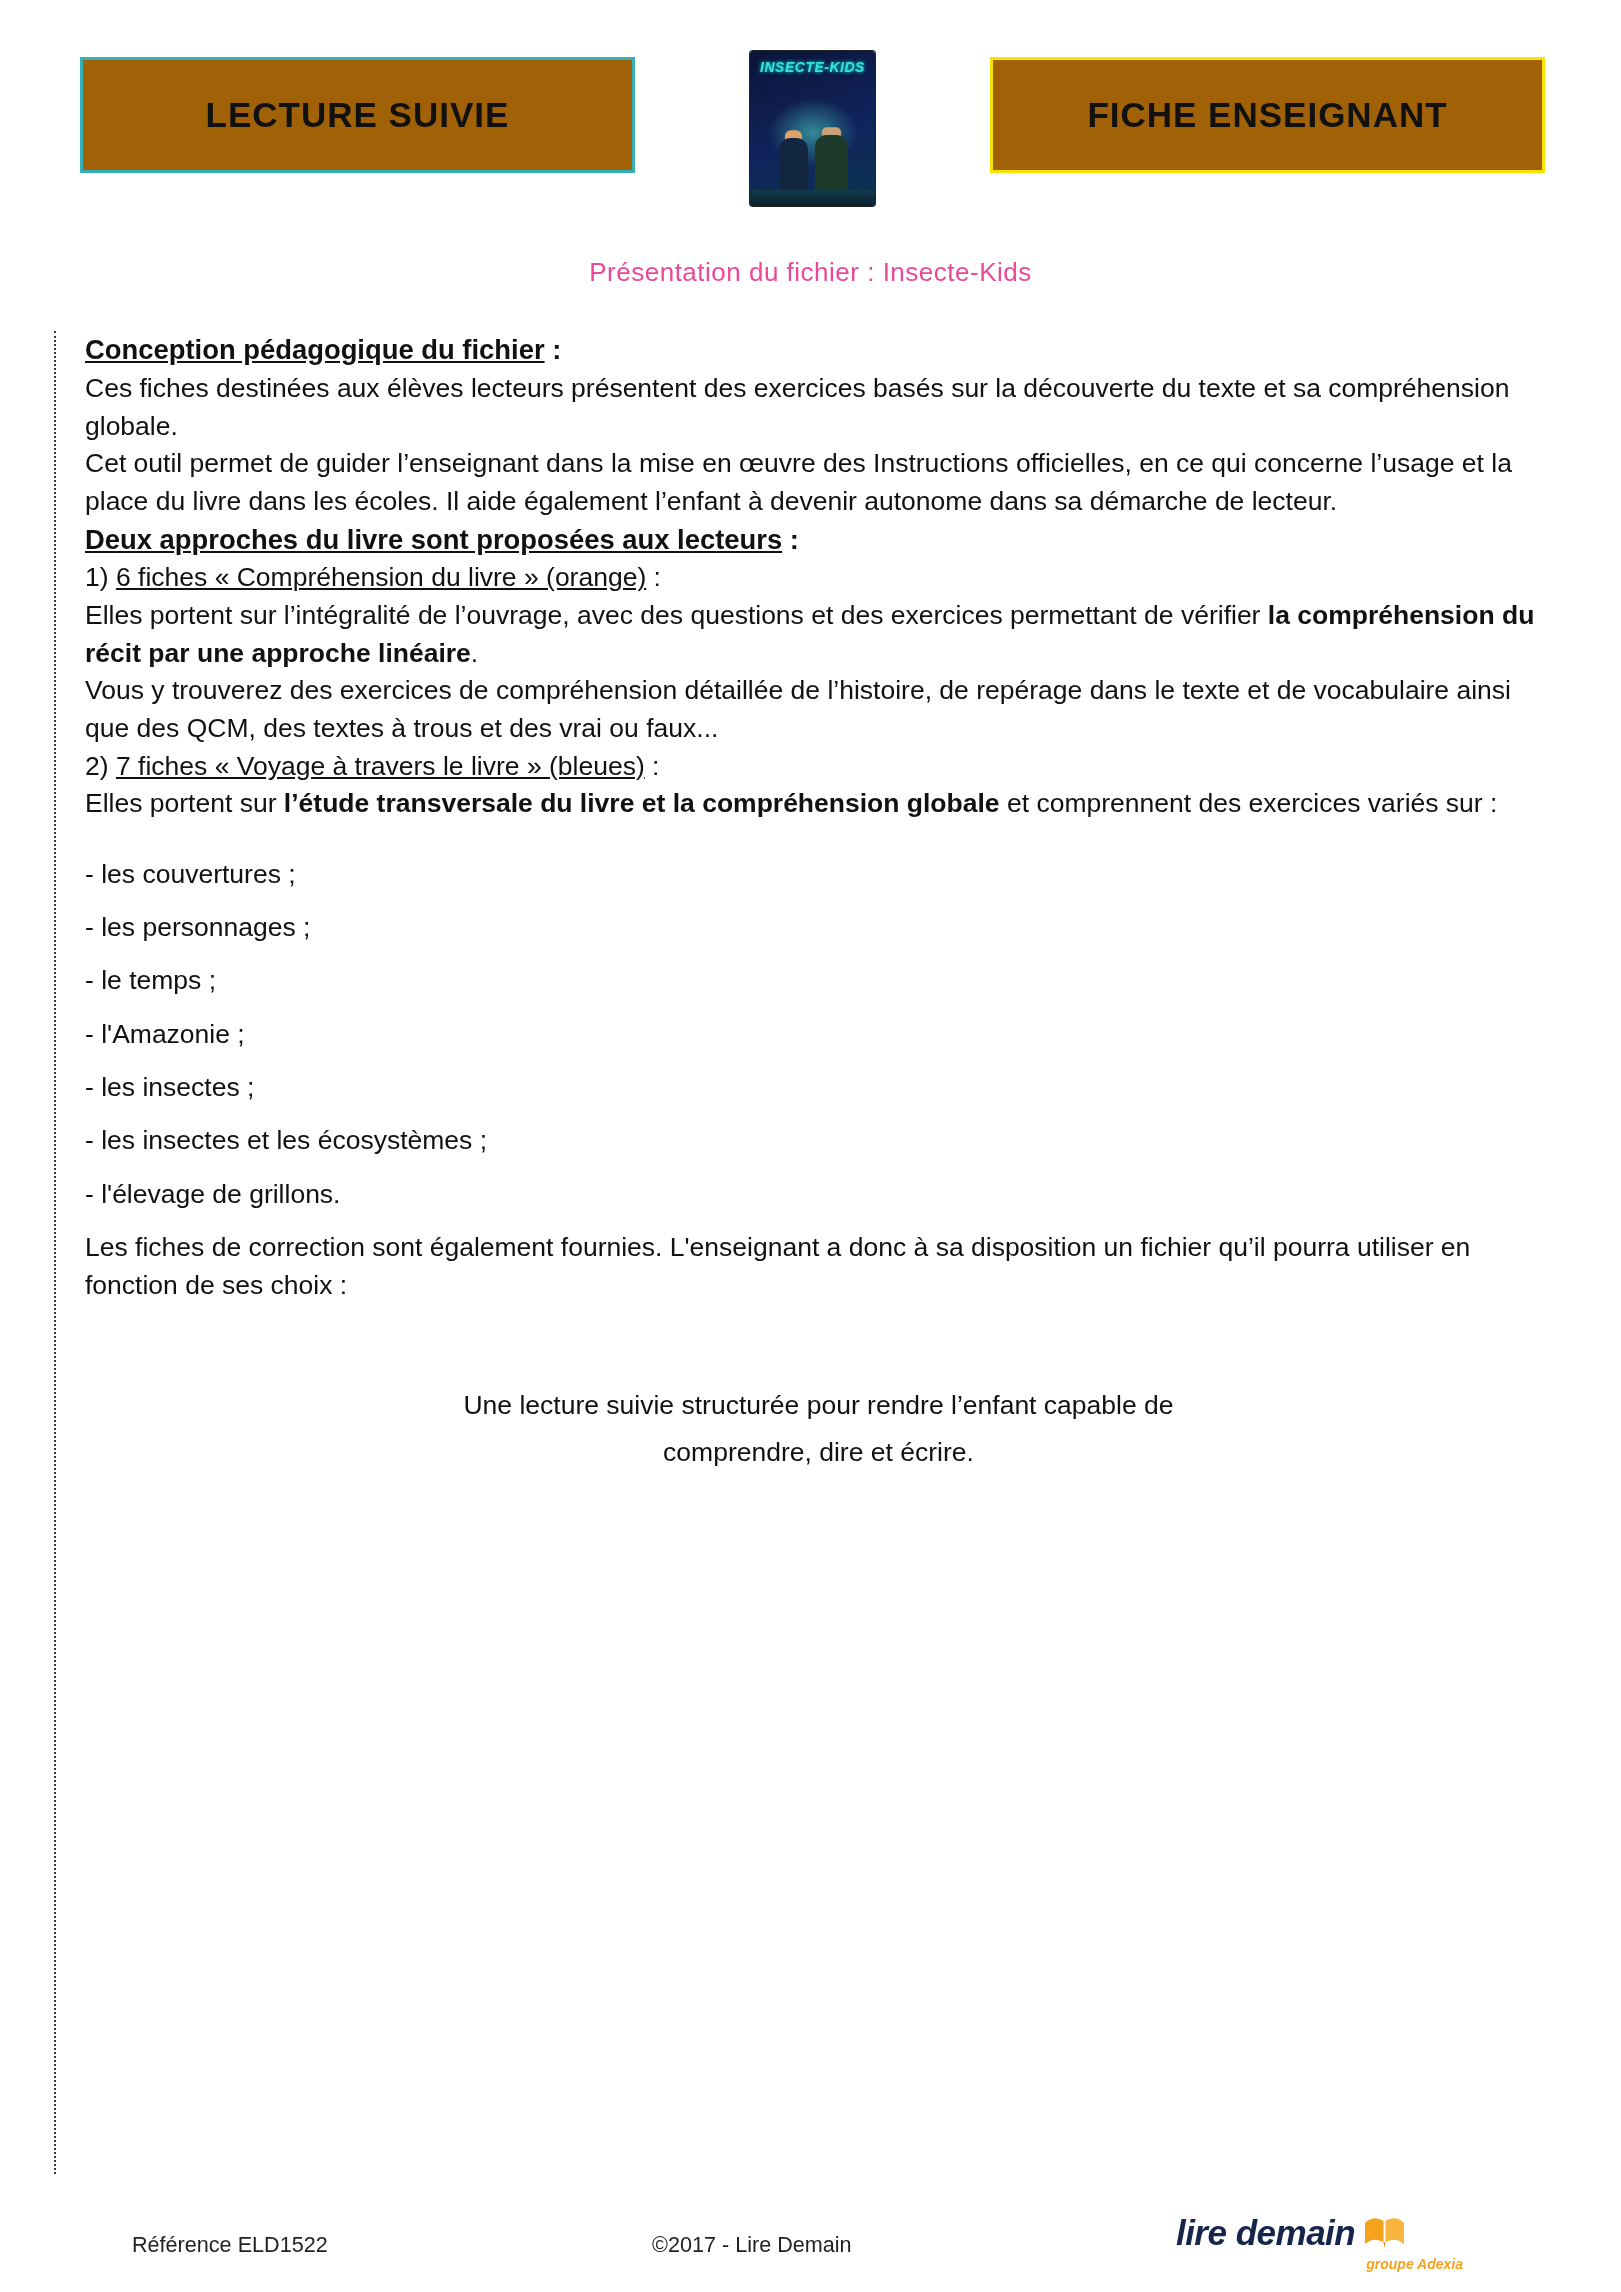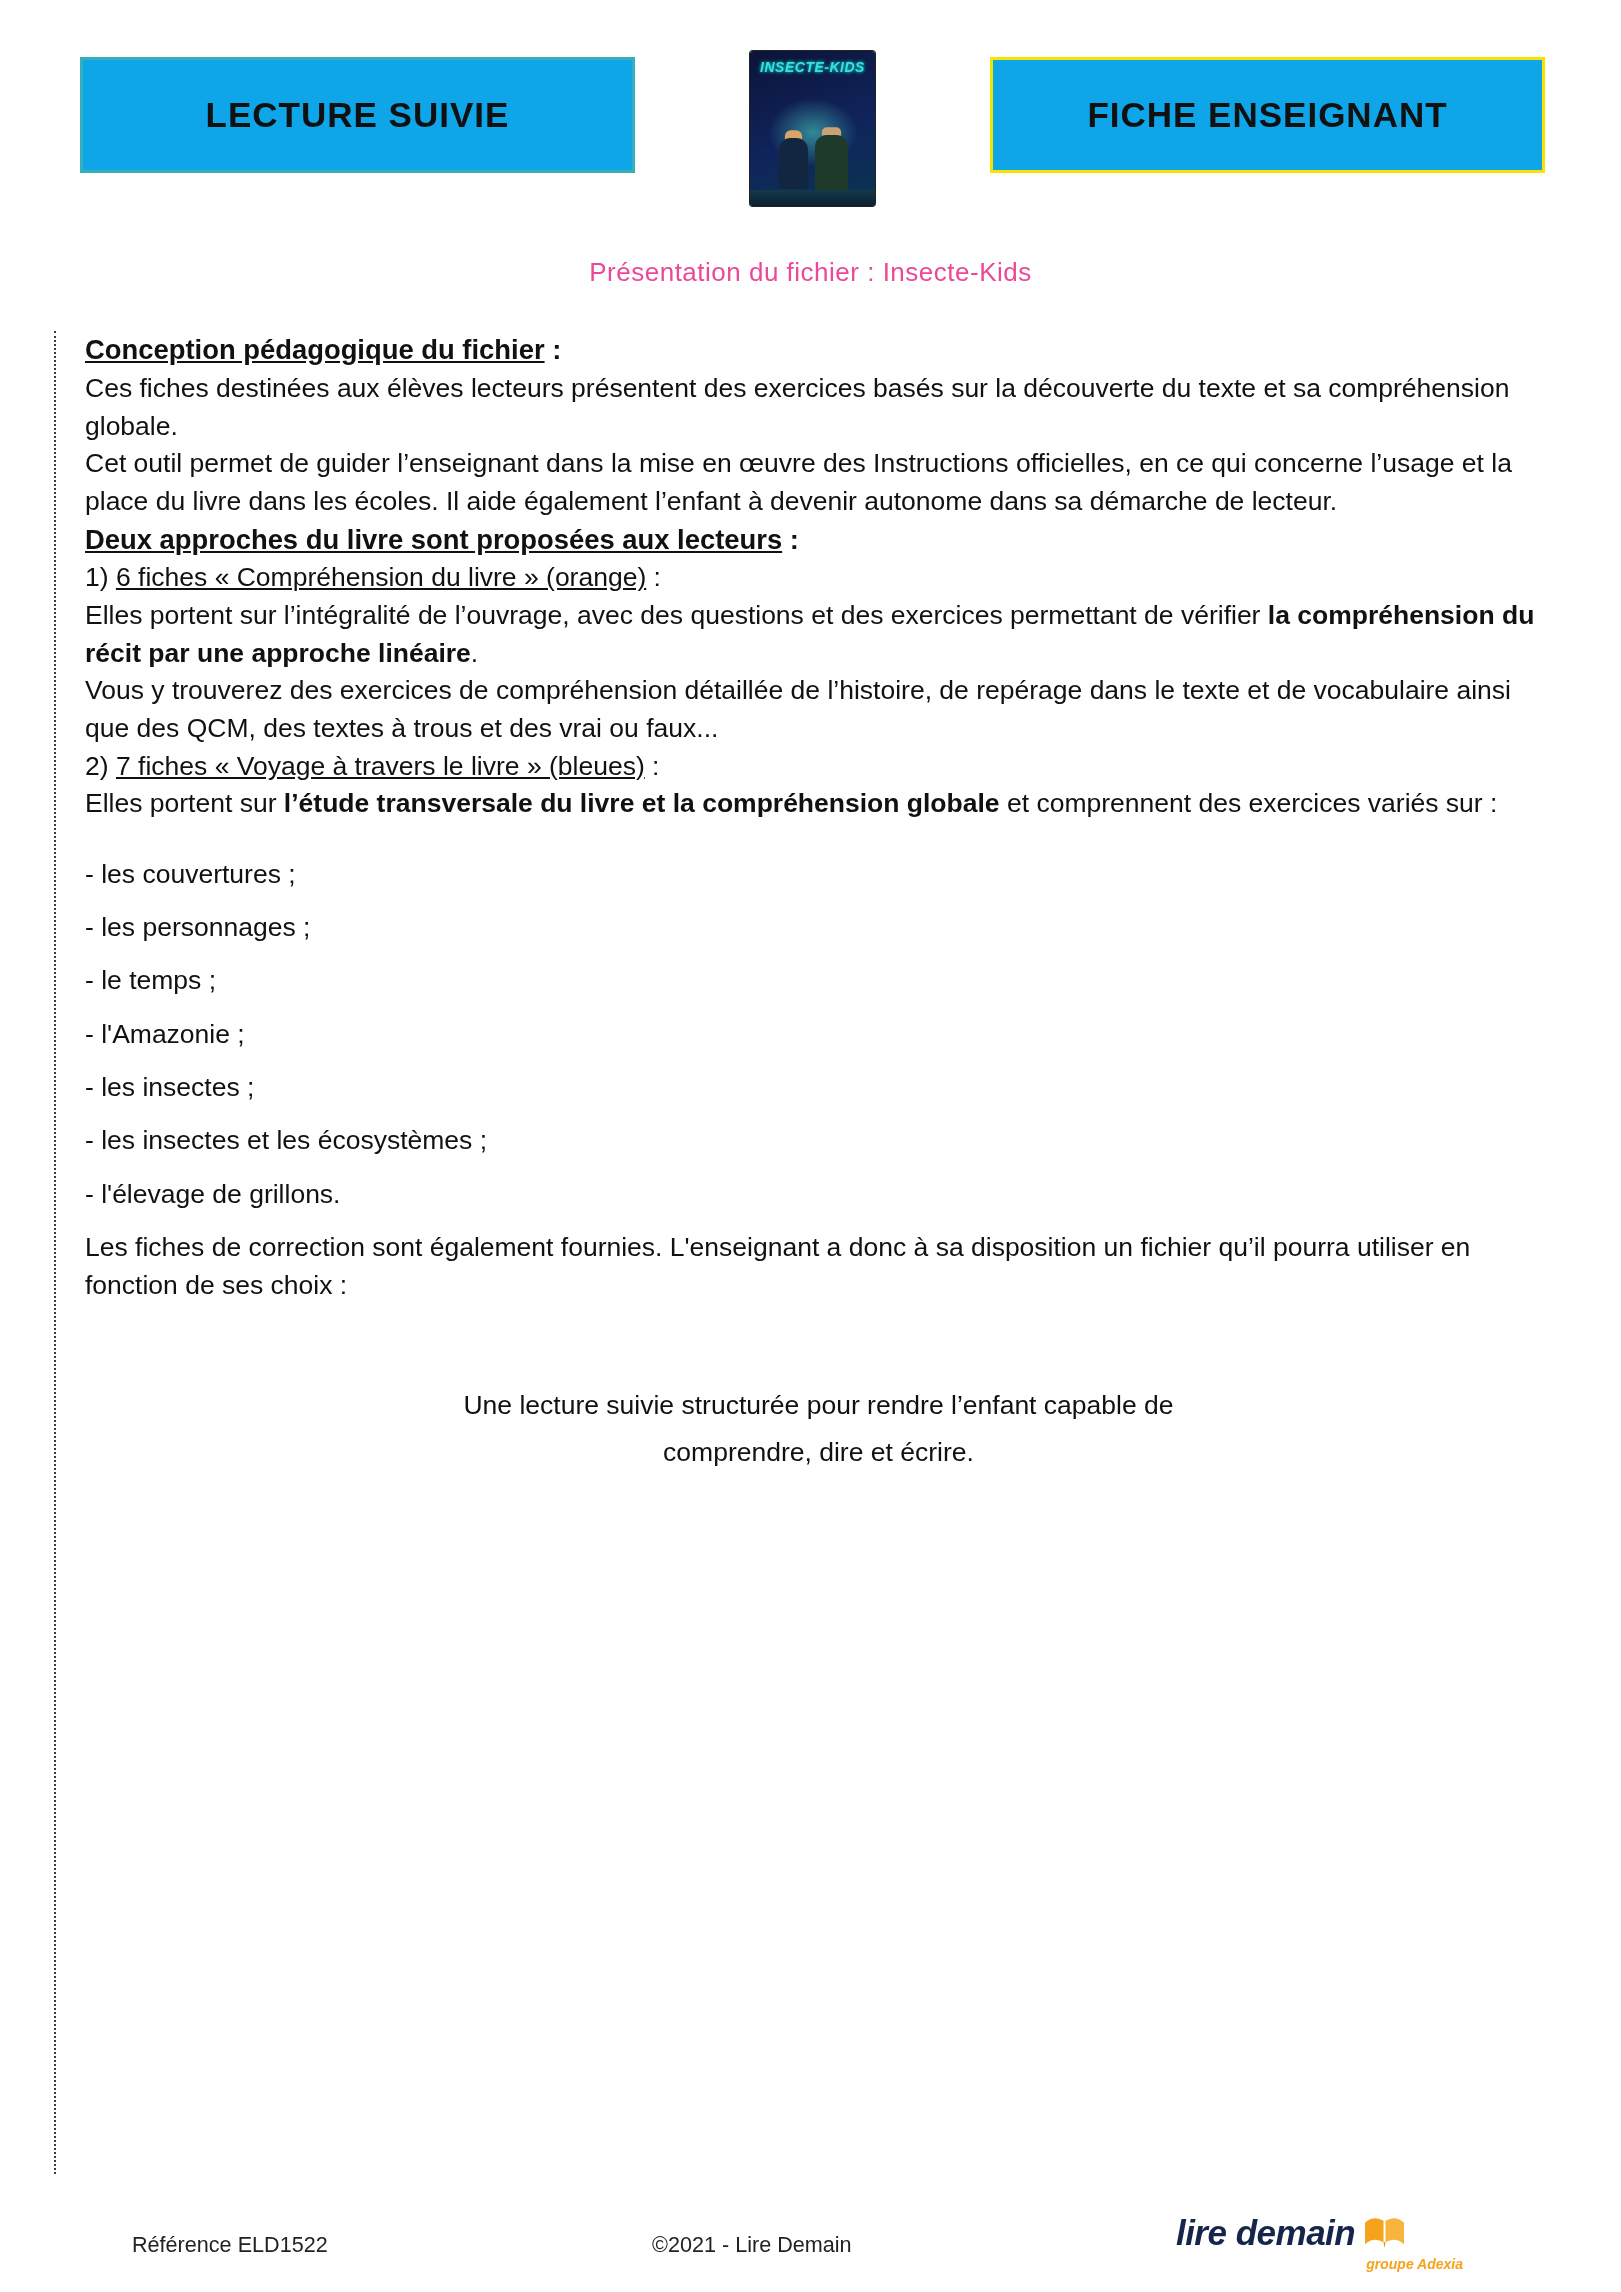--- a/index.html
+++ b/index.html
@@ -23,21 +23,21 @@
   }
   .hbox {
     width: 555px;
     height: 116px;
     display: flex;
     align-items: center;
     justify-content: center;
     font-size: 35px;
     font-weight: bold;
     letter-spacing: 1px;
-    background: #0ea5e9;
+    background: #a16207;
   }
   .hbox.left  { border: 3.9px solid #35b0ba; }
   .hbox.right { border: 3.9px solid #f8e300; }
 
   
   .cover {
     width: 125px;
     height: 155px;
     margin-top: -5.9px;
     background: linear-gradient(160deg, #0b1438 0%, #10245c 55%, #0a3550 100%);
@@ -226,21 +226,21 @@
 
   <div class="closing">
     <p>Une lecture suivie structurée pour rendre l’enfant capable de</p>
     <p>comprendre, dire et écrire.</p>
   </div>
 
 </div>
 
 <div class="footer">
   <span>Référence ELD1522</span>
-  <span>©2021 - Lire Demain</span>
+  <span>©2017 - Lire Demain</span>
   <div class="logo">
     <span class="logo-text">lire demain</span>
     <span class="logo-book">
       <svg width="43" height="37" viewBox="0 0 44 38">
         <path d="M2 30 Q 11 22 21 28 L 21 6 Q 11 0 2 8 Z" fill="#f6a21c"></path>
         <path d="M42 30 Q 33 22 23 28 L 23 6 Q 33 0 42 8 Z" fill="#f8b43c"></path>
         <path d="M21 28 L 23 28 L 22 34 Z" fill="#e08a10"></path>
       </svg>
     </span>
     <span class="logo-sub">groupe Adexia</span>

